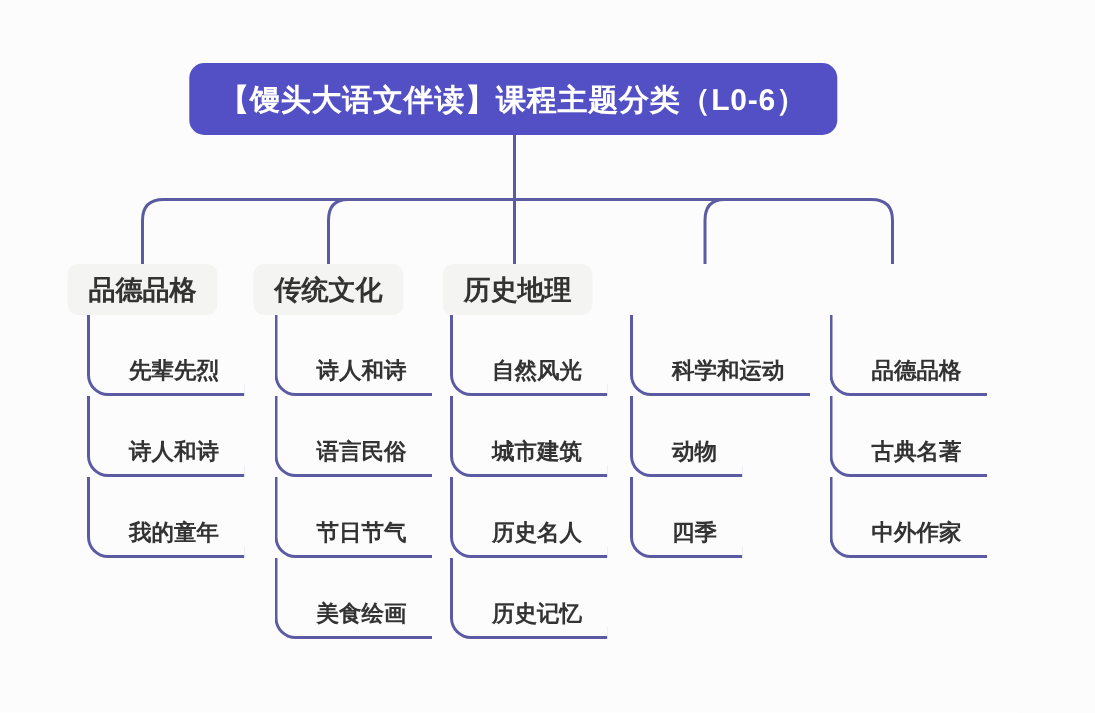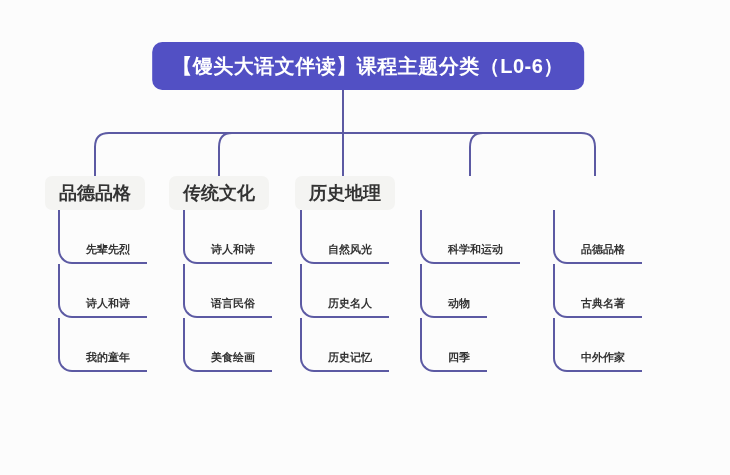--- a/index.html
+++ b/index.html
@@ -12,21 +12,20 @@
   }
   .connectors{position:absolute;left:0;top:0;width:730px;height:475px;}
   .connectors path{fill:none;stroke:var(--line,#5c5aa3);stroke-width:2;}
   .root-node{
     position:absolute;left:342px;top:42px;transform:translateX(-50%);
     height:48px;min-width:416px;box-sizing:border-box;
     background:var(--title-bg,#5250c4);
     border-radius:10px;
     display:flex;align-items:center;justify-content:center;
     padding:0 20px;
-    margin-left:26px;
   }
   .root-node span{
     color:var(--title-text,#ffffff);
     font-size:20px;font-weight:bold;letter-spacing:0.5px;white-space:nowrap;
   }
   .branch{
     position:absolute;top:176px;transform:translateX(-50%);
     height:34px;box-sizing:border-box;
     background:var(--branch-bg,#f4f4f2);
     border-radius:7px;
@@ -42,21 +41,21 @@
     box-sizing:border-box;
     height:54px;width:max-content;
     border-left:2px solid var(--line,#5c5aa3);
     border-bottom:2px solid var(--line,#5c5aa3);
     border-bottom-left-radius:14px;
     display:flex;align-items:flex-end;
     padding:0 17px 5px 26px;
   }
   .leaf span{
     color:var(--text,#333333);
-    font-size:11px;font-weight:600;white-space:nowrap;
+    font-size:15px;font-weight:600;white-space:nowrap;
   }
 </style>
 </head>
 <body>
 
 <div class="canvas">
 
   <svg class="connectors" viewBox="0 0 730 475">
     <path d="M343 90 V176"></path>
     <path d="M95 176 V147 Q95 133 109 133 H581 Q595 133 595 147 V176"></path>
@@ -91,27 +90,33 @@
   </div>
 
   <div class="col" style="left:183px">
     <div class="leaf">
         <span>诗人和诗</span>
       </div>
     <div class="leaf">
         <span>语言民俗</span>
       </div>
     <div class="leaf">
+        <span>节日节气</span>
+      </div>
+    <div class="leaf">
         <span>美食绘画</span>
       </div>
   </div>
 
   <div class="col" style="left:300px">
     <div class="leaf">
         <span>自然风光</span>
+      </div>
+    <div class="leaf">
+        <span>城市建筑</span>
       </div>
     <div class="leaf">
         <span>历史名人</span>
       </div>
     <div class="leaf">
         <span>历史记忆</span>
       </div>
   </div>
 
   <div class="col" style="left:420px">

